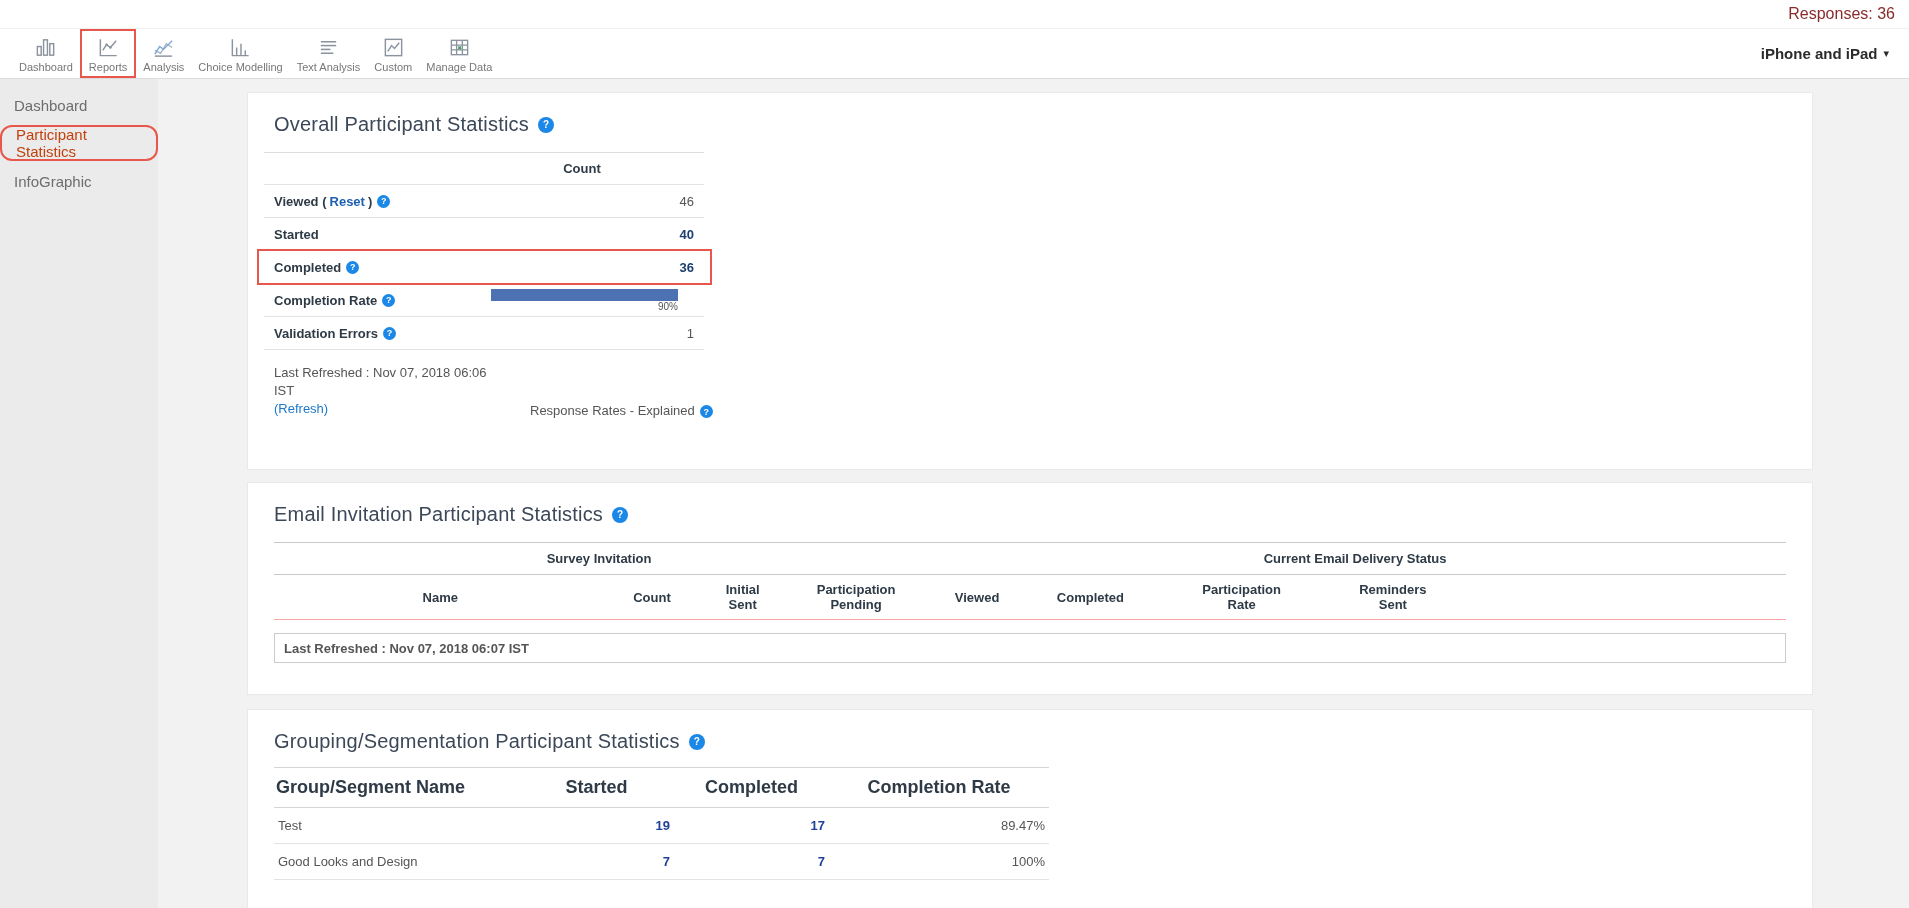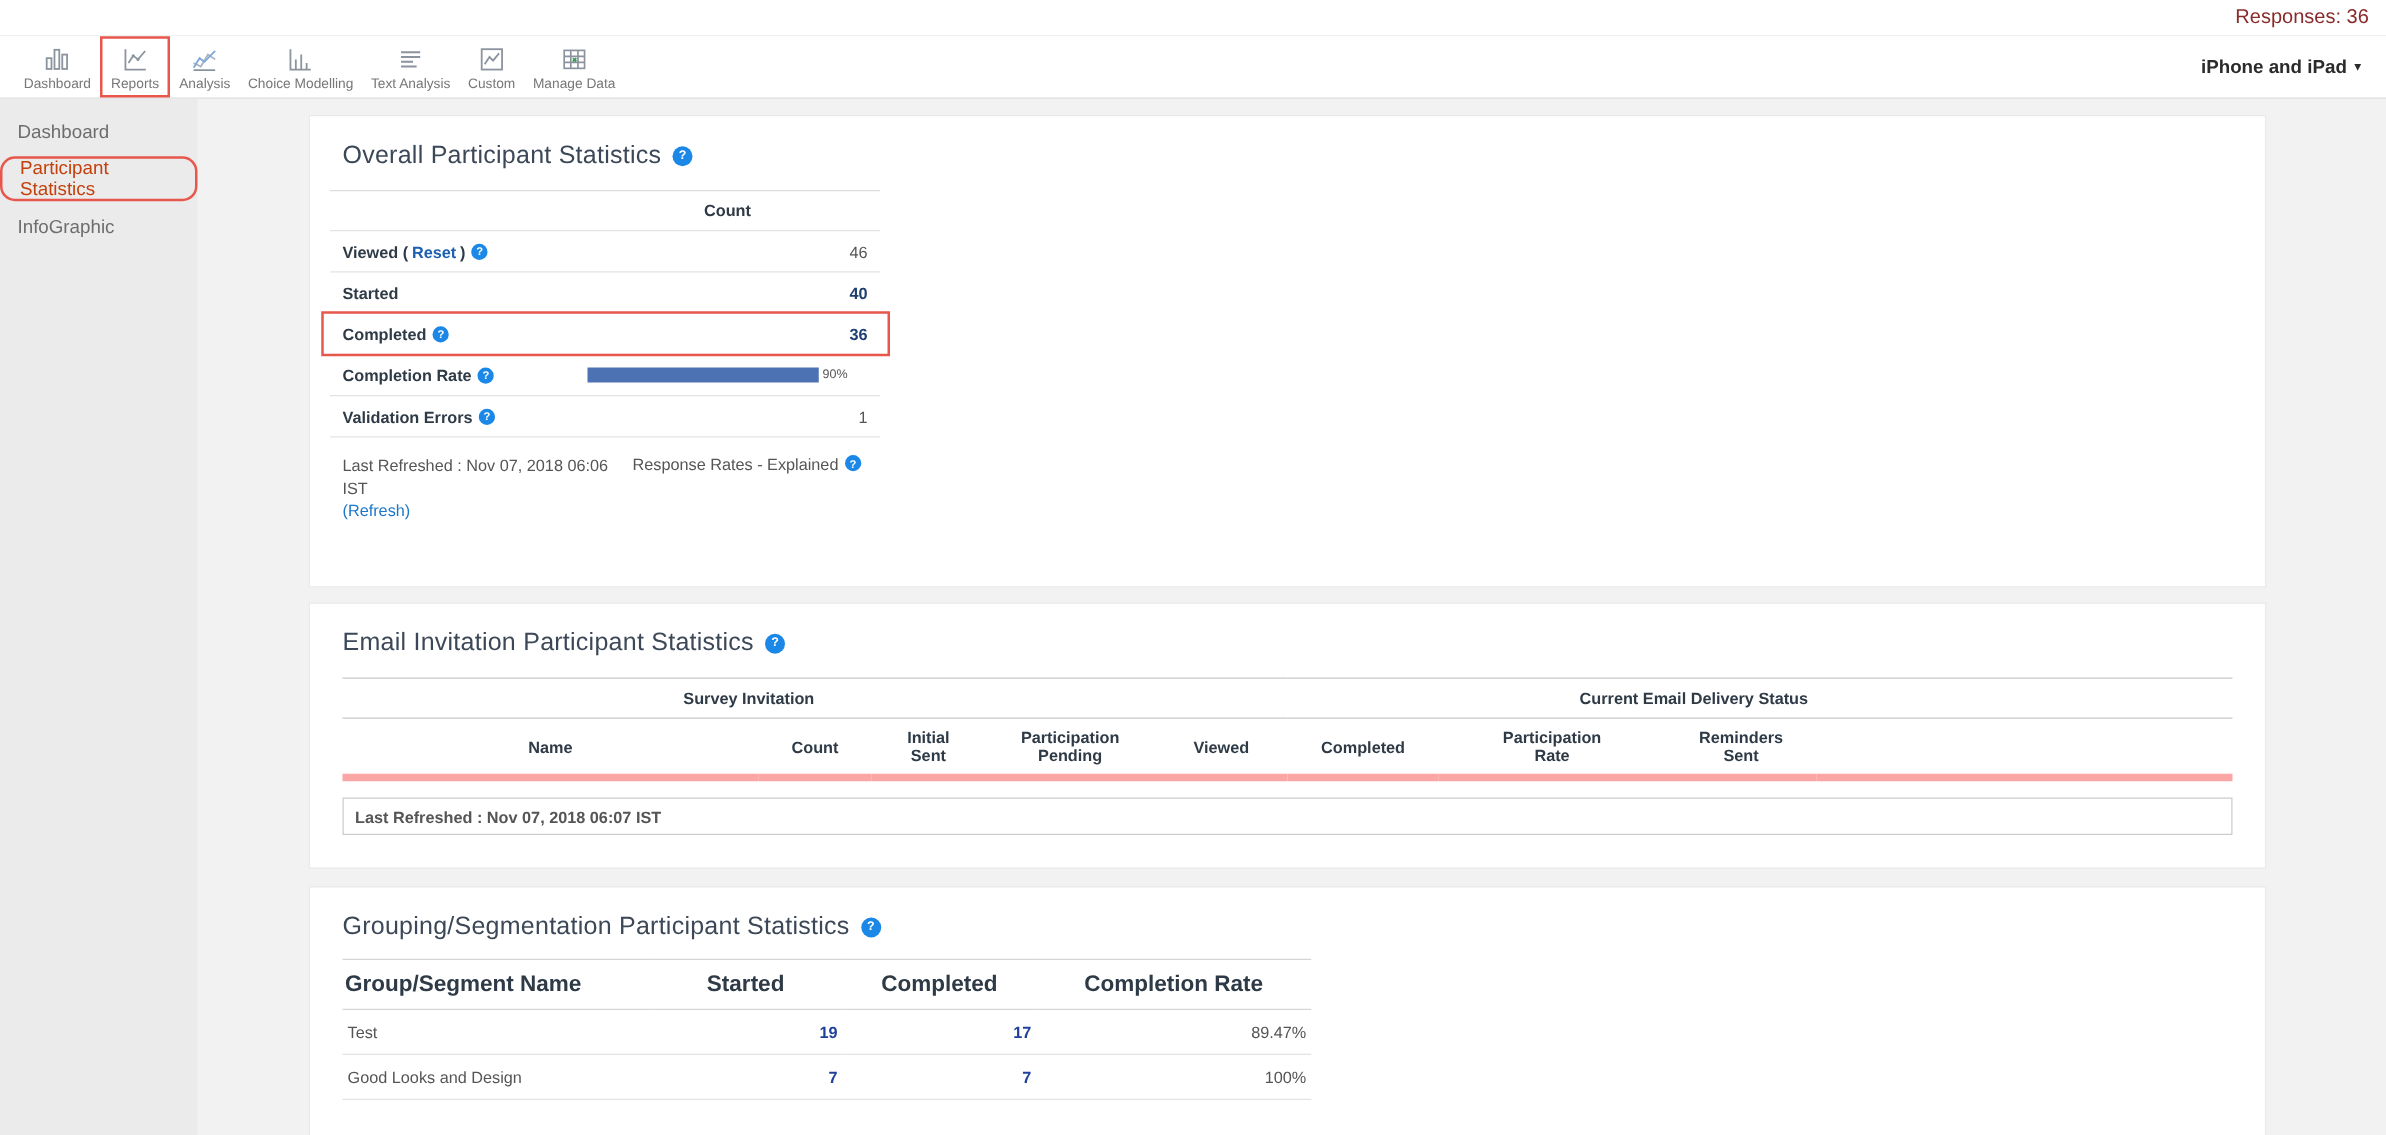--- a/index.html
+++ b/index.html
@@ -57,34 +57,34 @@
   .srow{display:flex;align-items:center;height:33px;border-bottom:1px solid #e3e3e3;position:relative;}
   .srow.hdr{height:32px;}
   .scell.lab{width:206px;display:flex;align-items:center;font-size:13px;font-weight:700;color:#2e3a46;padding-left:10px;}
   .scell.val{width:234px;text-align:right;font-size:13px;padding-right:10px;color:#555;}
   .scell.val.head{text-align:center;font-weight:700;color:#2e3a46;}
   .scell.val.strong{font-weight:700;color:var(--navy);}
   .lbl-link{color:#1d5fb0;font-weight:700;text-decoration:none;cursor:pointer;margin:0 3px;}
   .annotation-overlay{position:absolute;left:-7px;right:-8px;top:-2px;bottom:-2px;border:2px solid var(--annotation);pointer-events:none;}
 
   .bar-cell{display:flex;align-items:center;justify-content:flex-start;padding-left:0;}
-  .bar-outer{width:208px;display:flex;align-items:flex-start;}
+  .bar-outer{width:208px;display:flex;align-items:flex-end;flex-direction:column;}
   .bar-fill{height:12px;background:var(--bar-fill);}
   .bar-label{font-size:10px;color:#555;margin-left:3px;white-space:nowrap;}
 
   .refresh-row{display:flex;margin-top:14px;font-size:13px;color:#555;}
   .refresh-left{width:232px;line-height:18px;}
-  .refresh-right{display:flex;align-items:flex-start;color:#555;}
+  .refresh-right{display:flex;align-items:flex-end;color:#555;margin-left:24px;}
   .link{color:var(--link);text-decoration:none;cursor:pointer;}
 
   
   .email-table{width:100%;border-collapse:collapse;margin-top:16px;table-layout:fixed;}
   .email-table th{font-size:13px;font-weight:700;color:#2e3a46;text-align:center;}
   .group-row th{border-top:1px solid #c9c9c9;border-bottom:1px solid #c9c9c9;padding:8px 0;}
-  .col-row th{border-bottom:6px solid #fca5a5;padding:7px 0;white-space:pre-line;line-height:15px;}
+  .col-row th{border-bottom:1px solid #fca5a5;padding:7px 0;white-space:pre-line;line-height:15px;}
   .refresh-box{margin-top:13px;border:1px solid #ccc;height:30px;display:flex;align-items:center;padding-left:9px;font-size:13px;color:#555;font-weight:bold;}
 
   
   .group-table{width:775px;border-collapse:collapse;margin-top:14px;}
   .group-table th{font-size:18px;font-weight:700;color:#2e3a46;border-top:1px solid #d5d5d5;border-bottom:1px solid #d5d5d5;padding:9px 4px;}
   .group-table th.left{text-align:left;padding-left:2px;}
   .group-table th.ctr{text-align:center;}
   .group-table td{font-size:13px;color:#555;border-bottom:1px solid #e3e3e3;padding:10px 4px;}
   .group-table td.num{text-align:right;}
   .group-table td.blue{color:#1f419b;font-weight:700;}

